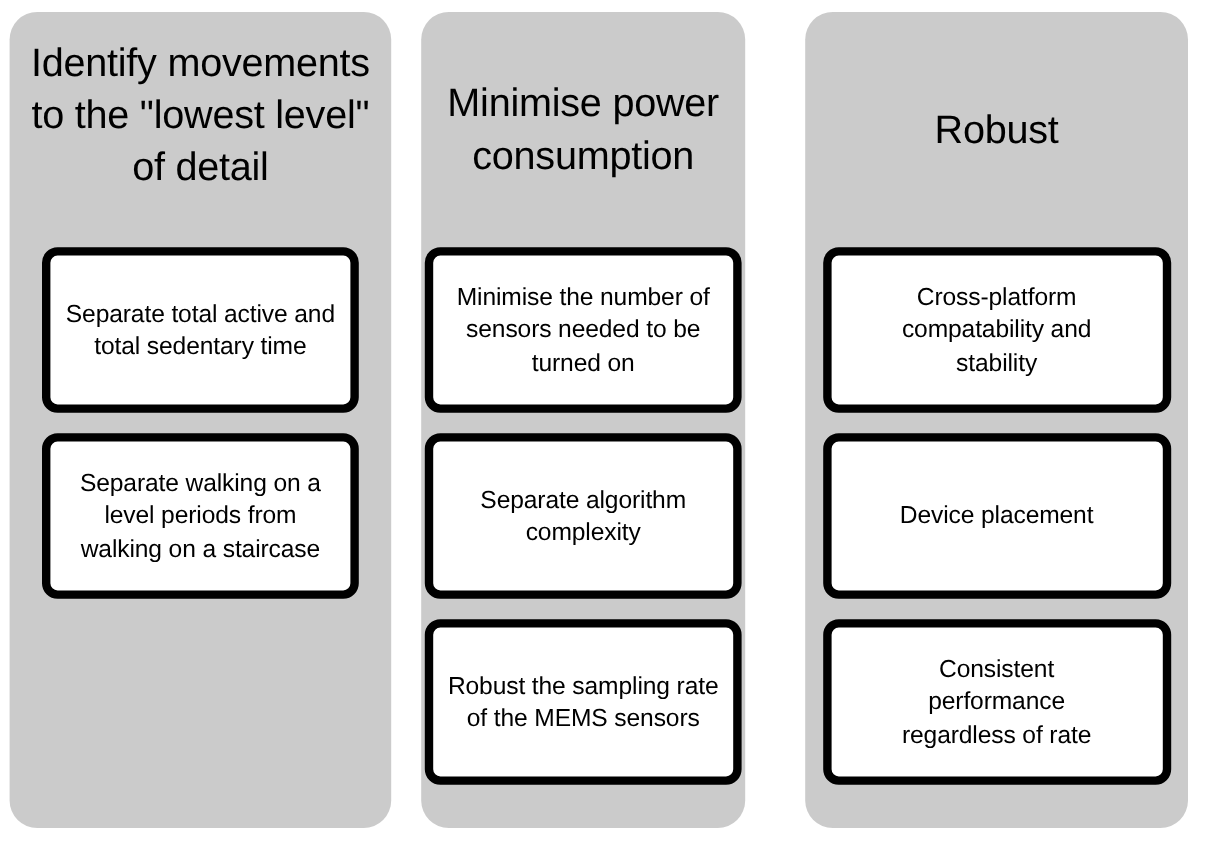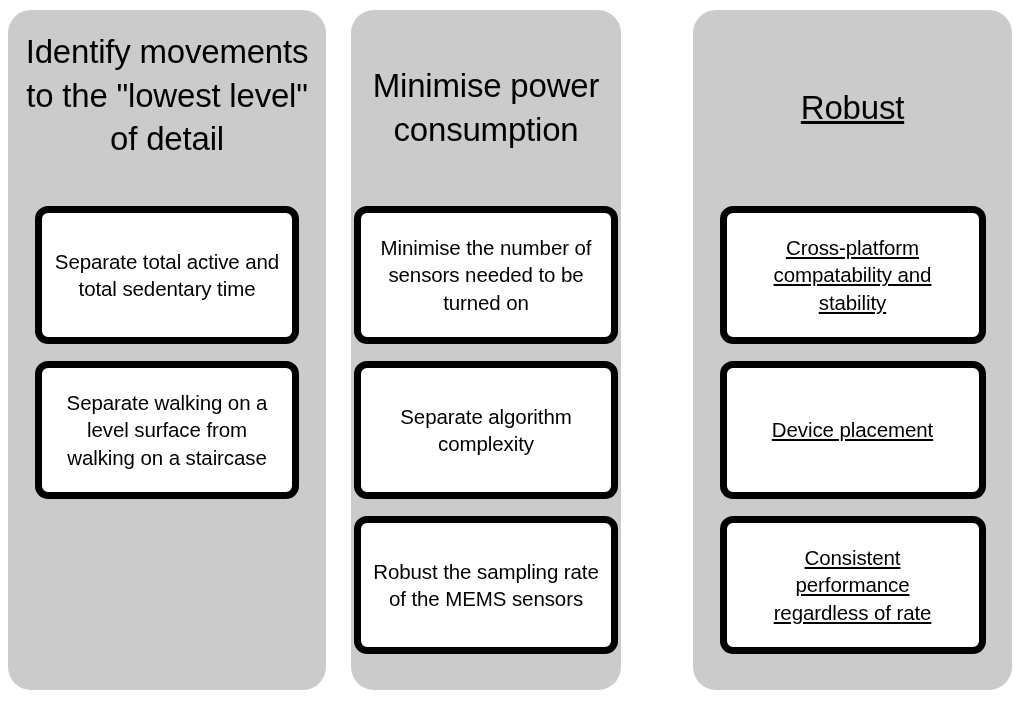--- a/index.html
+++ b/index.html
@@ -27,21 +27,21 @@
     background: #cbcbcb;
     border-radius: 23px;
     display: flex;
     flex-direction: column;
     align-items: center;
   }
 
   
   .col-1 { left: 8px;   width: 318px; }
   .col-2 { left: 351px; width: 270px; }
-  .col-3 { left: 693px; width: 319px; text-decoration: underline; }
+  .col-3 { left: 671px; width: 319px; }
 
   .column-header {
     width: 100%;
     height: 196px;
     display: flex;
     align-items: center;
     justify-content: center;
     padding: 0 6px;
     text-align: center;
     color: #000000;
@@ -76,38 +76,38 @@
     justify-content: center;
     text-align: center;
     padding: 4px 10px;
     color: #000000;
     font-size: 20.5px;
     line-height: 1.33;
     font-weight: 400;
     letter-spacing: -0.1px;
   }
 
-  .col-3 .card { width: 266px; }
+  .col-3 .card { width: 290px; }
   .col-3 .card-text { max-width: 200px; }
 
   .card-text { display: block; }
 </style>
 </head>
 <body>
 
 <div id="diagram">
 
   <div class="column col-1">
     <div class="column-header align-top">Identify movements to the "lowest level" of detail</div>
     <div class="cards">
       <div class="card">
         <span class="card-text">Separate total active and total sedentary time</span>
       </div>
       <div class="card">
-        <span class="card-text">Separate walking on a level surface from walking on a staircase</span>
+        <span class="card-text">Separate walking on a level periods from walking on a staircase</span>
       </div>
     </div>
   </div>
 
   <div class="column col-2">
     <div class="column-header align-middle">Minimise power consumption</div>
     <div class="cards">
       <div class="card">
         <span class="card-text">Minimise the number of sensors needed to be turned on</span>
       </div>

